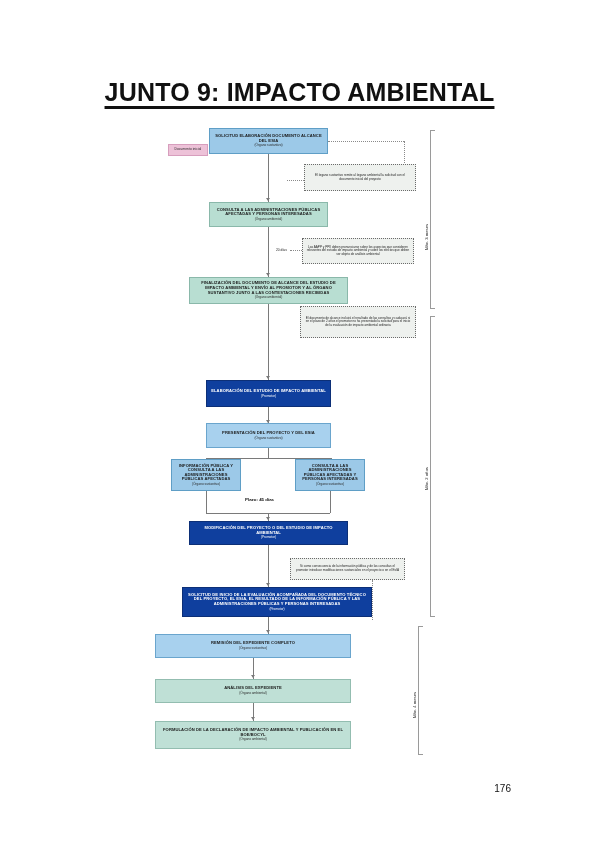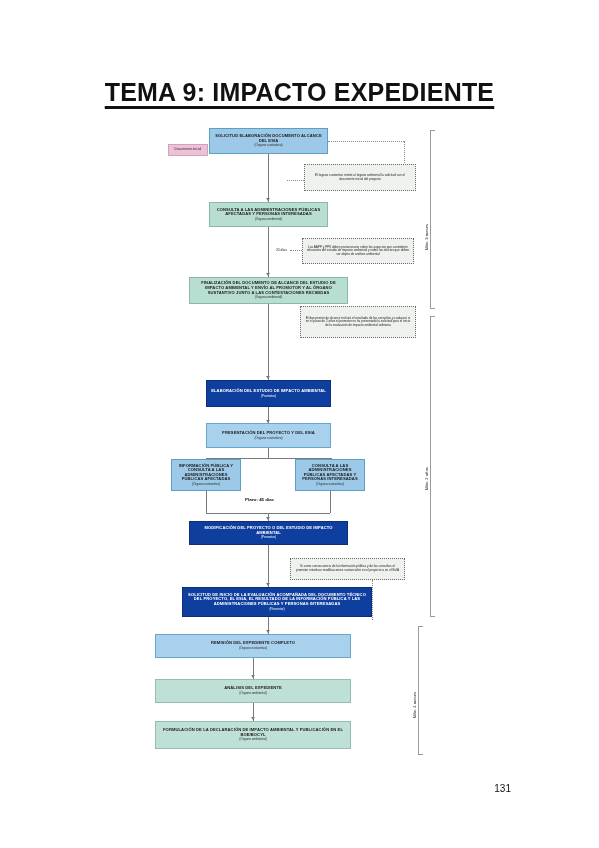--- a/index.html
+++ b/index.html
@@ -131,21 +131,21 @@
     right:88px;bottom:54px;
     font-size:10px;
     color:#111;
   }
 </style>
 </head>
 <body>
 
 <div class="page">
 
-  <div id="page-title">TEMA 9: IMPACTO EXPEDIENTE</div>
+  <div id="page-title">JUNTO 9: IMPACTO AMBIENTAL</div>
 
   <div id="flow">
 
     <div class="node lightblue" style="left:209px;top:10px;width:119px;height:26px;">
       <div class="t1">SOLICITUD ELABORACIÓN DOCUMENTO ALCANCE DEL EsIA</div>
       <div class="t2">(Órgano sustantivo)</div>
     </div>
 
     <div class="node pink" style="left:168px;top:26px;width:40px;height:12px;">
       <div class="t1">Documento inicial</div>
@@ -282,15 +282,15 @@
     <div class="brackettick" style="left:430px;top:498px;"></div>
     <div class="vlabel" style="left:424px;top:372px;">Máx. 2 años</div>
 
     <div class="bracket" style="left:418px;top:508px;height:128px;"></div>
     <div class="brackettick" style="left:418px;top:508px;"></div>
     <div class="brackettick" style="left:418px;top:636px;"></div>
     <div class="vlabel" style="left:412px;top:600px;">Máx. 4 meses</div>
 
   </div>
 
-  <div id="page-number">131</div>
+  <div id="page-number">176</div>
 
 </div>
 
 </body></html>

